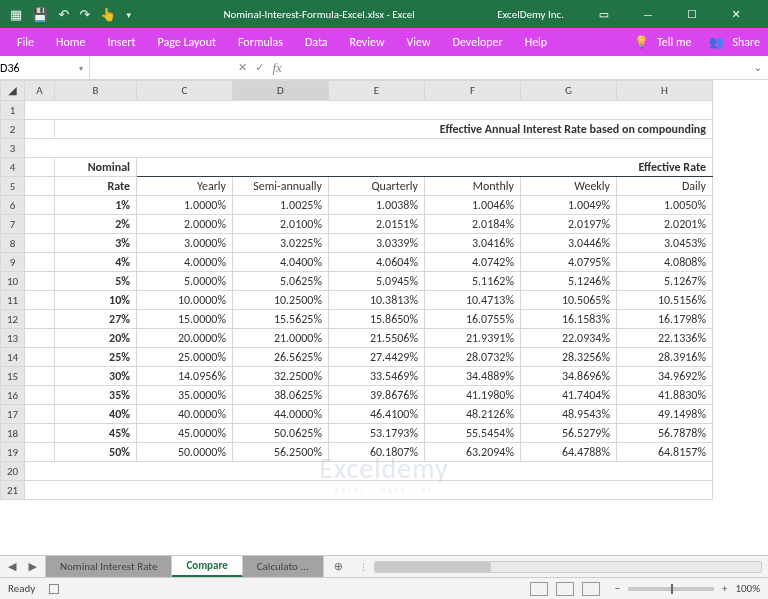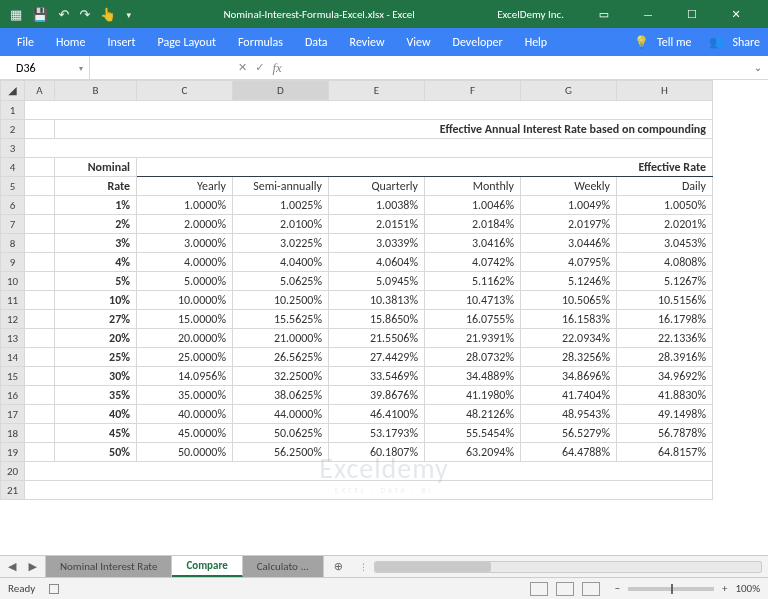--- a/index.html
+++ b/index.html
@@ -4,26 +4,26 @@
 <style>
 * { box-sizing: border-box; margin: 0; padding: 0; font-family: "Segoe UI", Calibri, sans-serif; }
 body { background: #fff; width: 768px; height: 599px; overflow: hidden; display: flex; flex-direction: column; }
 .titlebar { background: #217346; height: 28px; display: flex; align-items: center; color: #fff; font-size: 11px; }
 .qat { display: flex; align-items: center; gap: 10px; padding: 0 10px; }
 .qat span { font-size: 13px; opacity: .9; }
 .titlebar .center { flex: 1; text-align: center; display:flex; align-items:center; justify-content:center; gap:8px;}
 .titlebar .right { display: flex; align-items: center; gap: 4px; padding-right:12px;}
 .titlebar .right .company { margin-right: 16px; font-size:11px;}
 .winbtn { width: 40px; height: 28px; display:flex; align-items:center; justify-content:center; font-size:11px;}
-.ribbon-tabs { background: #3b82f6; height: 28px; display: flex; align-items: center; padding: 0 8px; gap: 4px; color: #fff; font-size: 12px; }
+.ribbon-tabs { background: #d946ef; height: 28px; display: flex; align-items: center; padding: 0 8px; gap: 4px; color: #fff; font-size: 12px; }
 .ribbon-tabs .tab { padding: 5px 9px; cursor:default;}
 .ribbon-tabs .spacer { flex:1; }
 .ribbon-tabs .right-tools { display:flex; align-items:center; gap:8px; margin-left:auto;}
 .namebox-row { height: 24px; border-bottom: 1px solid #d8d8d8; display: flex; align-items: center; font-size: 12px; background:#fff; }
-.namebox { width: 90px; border-right: 1px solid #d8d8d8; padding: 0 16px; height:100%; display:flex; align-items:center; position:relative;}
+.namebox { width: 90px; border-right: 1px solid #d8d8d8; padding: 0 0; height:100%; display:flex; align-items:center; position:relative;}
 .namebox::after { content:"▾"; position:absolute; right:6px; font-size:8px; color:#888;}
 .fx-area { display:flex; align-items:center; gap:8px; padding:0 8px; flex:1;}
 .fx-btn { color:#888; font-size:11px; }
 .fx-btn.fx { font-style: italic; font-family: "Times New Roman", serif; font-size:13px;}
 .formula-input { flex:1; height:100%; }
 .expand-fx { width:20px; text-align:center; color:#666; font-size:10px;}
 .grid-wrap { flex:1; overflow:auto; position:relative; }
 table.sheet { border-collapse: collapse; table-layout: fixed; }
 table.sheet th, table.sheet td { border: 1px solid #d8d8d8; font-size: 12px; color:#333; background:#fff;}
 table.sheet thead th { background:#e6e6e6; color:#444; font-weight: normal; height:20px; text-align:center; position:sticky; top:0; z-index:2; font-size:11px;}

